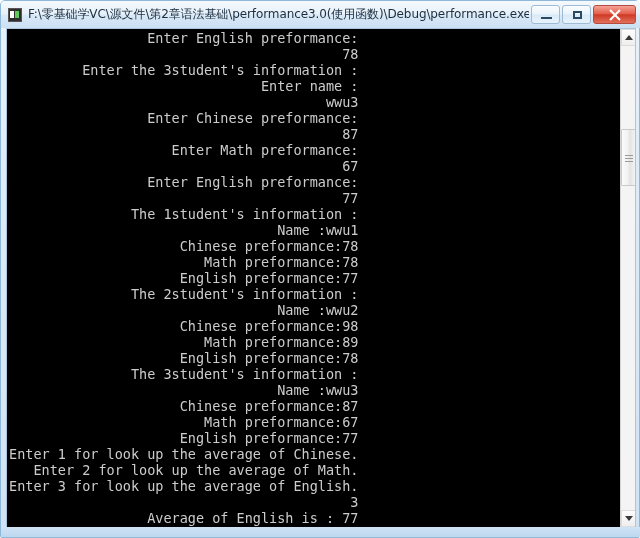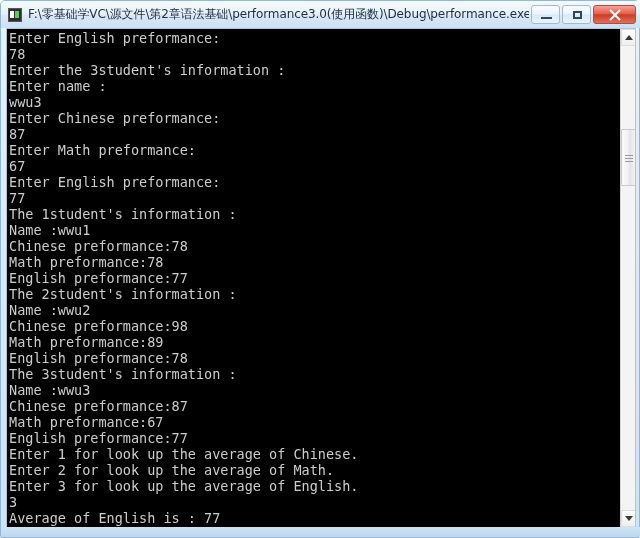--- a/index.html
+++ b/index.html
@@ -155,20 +155,21 @@
     font-family: "DejaVu Sans Mono", monospace;
     font-size: 13.5px;
     line-height: 16px;
     color: #cccccc;
     white-space: pre;
     letter-spacing: 0px;
   }
   .cline {
     height: 16px;
     white-space: pre;
+    text-align: right;
   }
   .cline.cjk {
     font-family: "DejaVu Sans", sans-serif;
     font-size: 13px;
     color: #c0c0c0;
   }
 
   
   #vscroll {
     position: relative;

